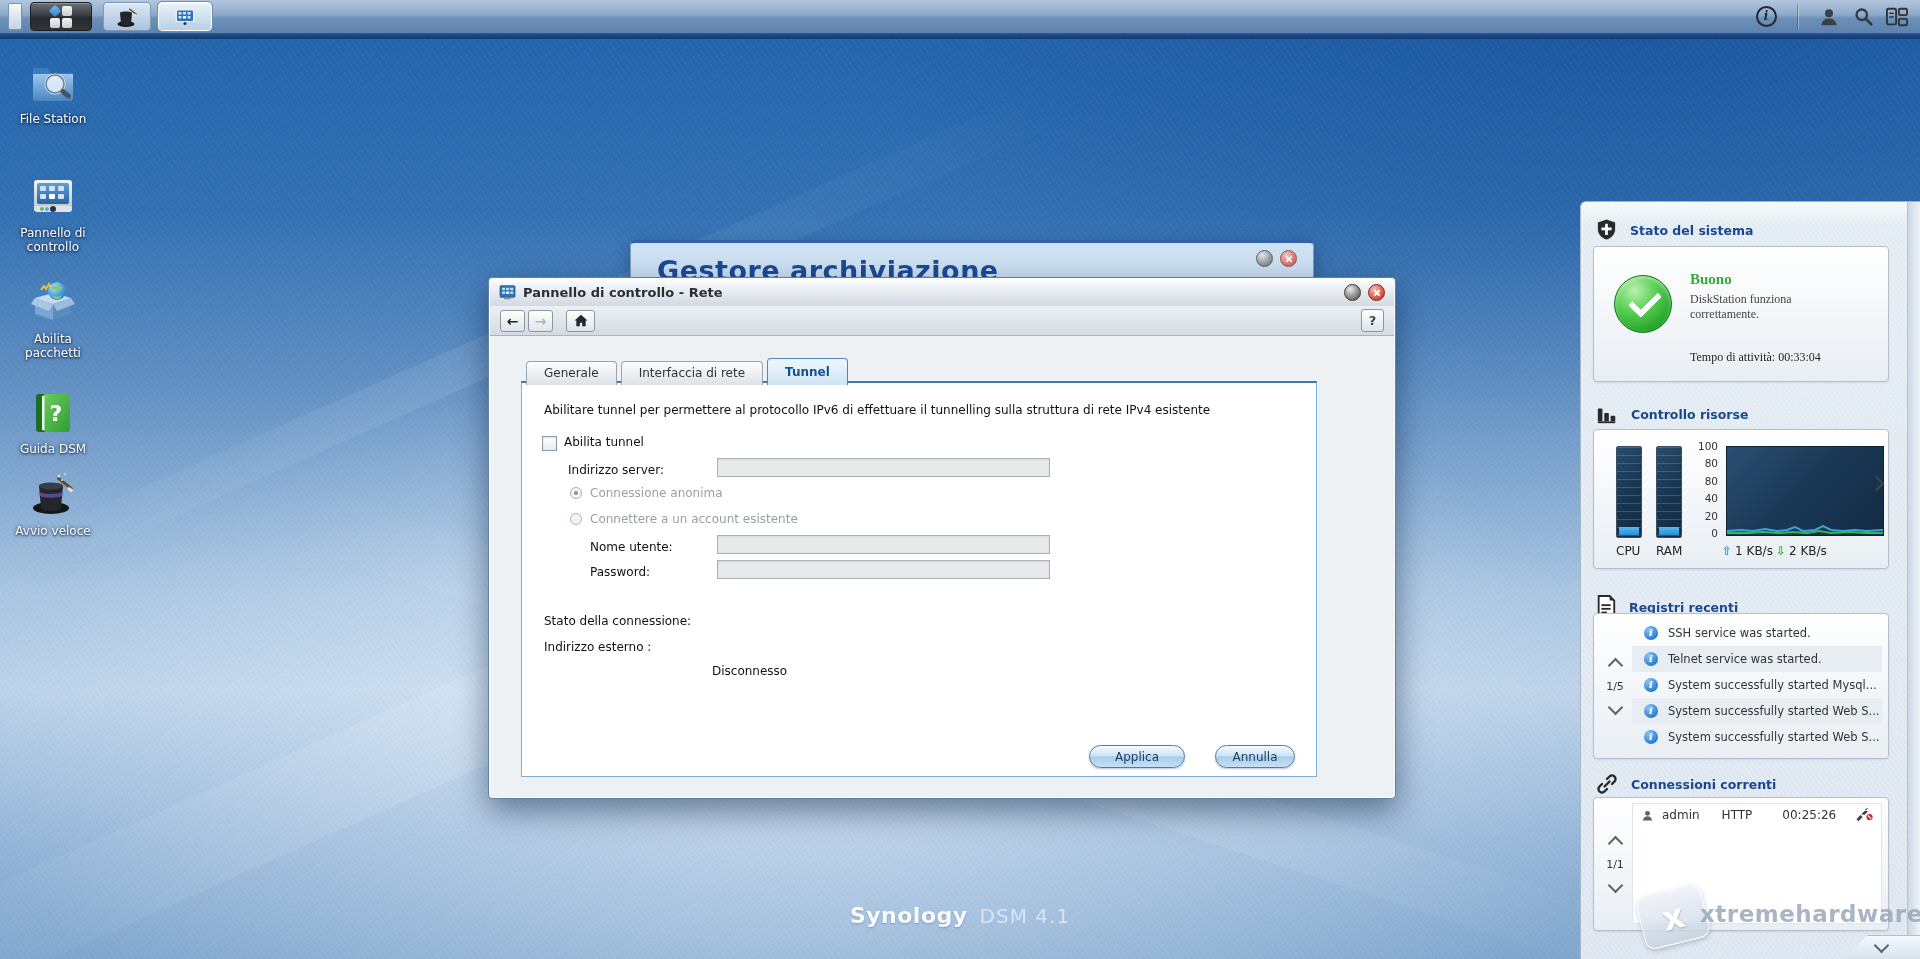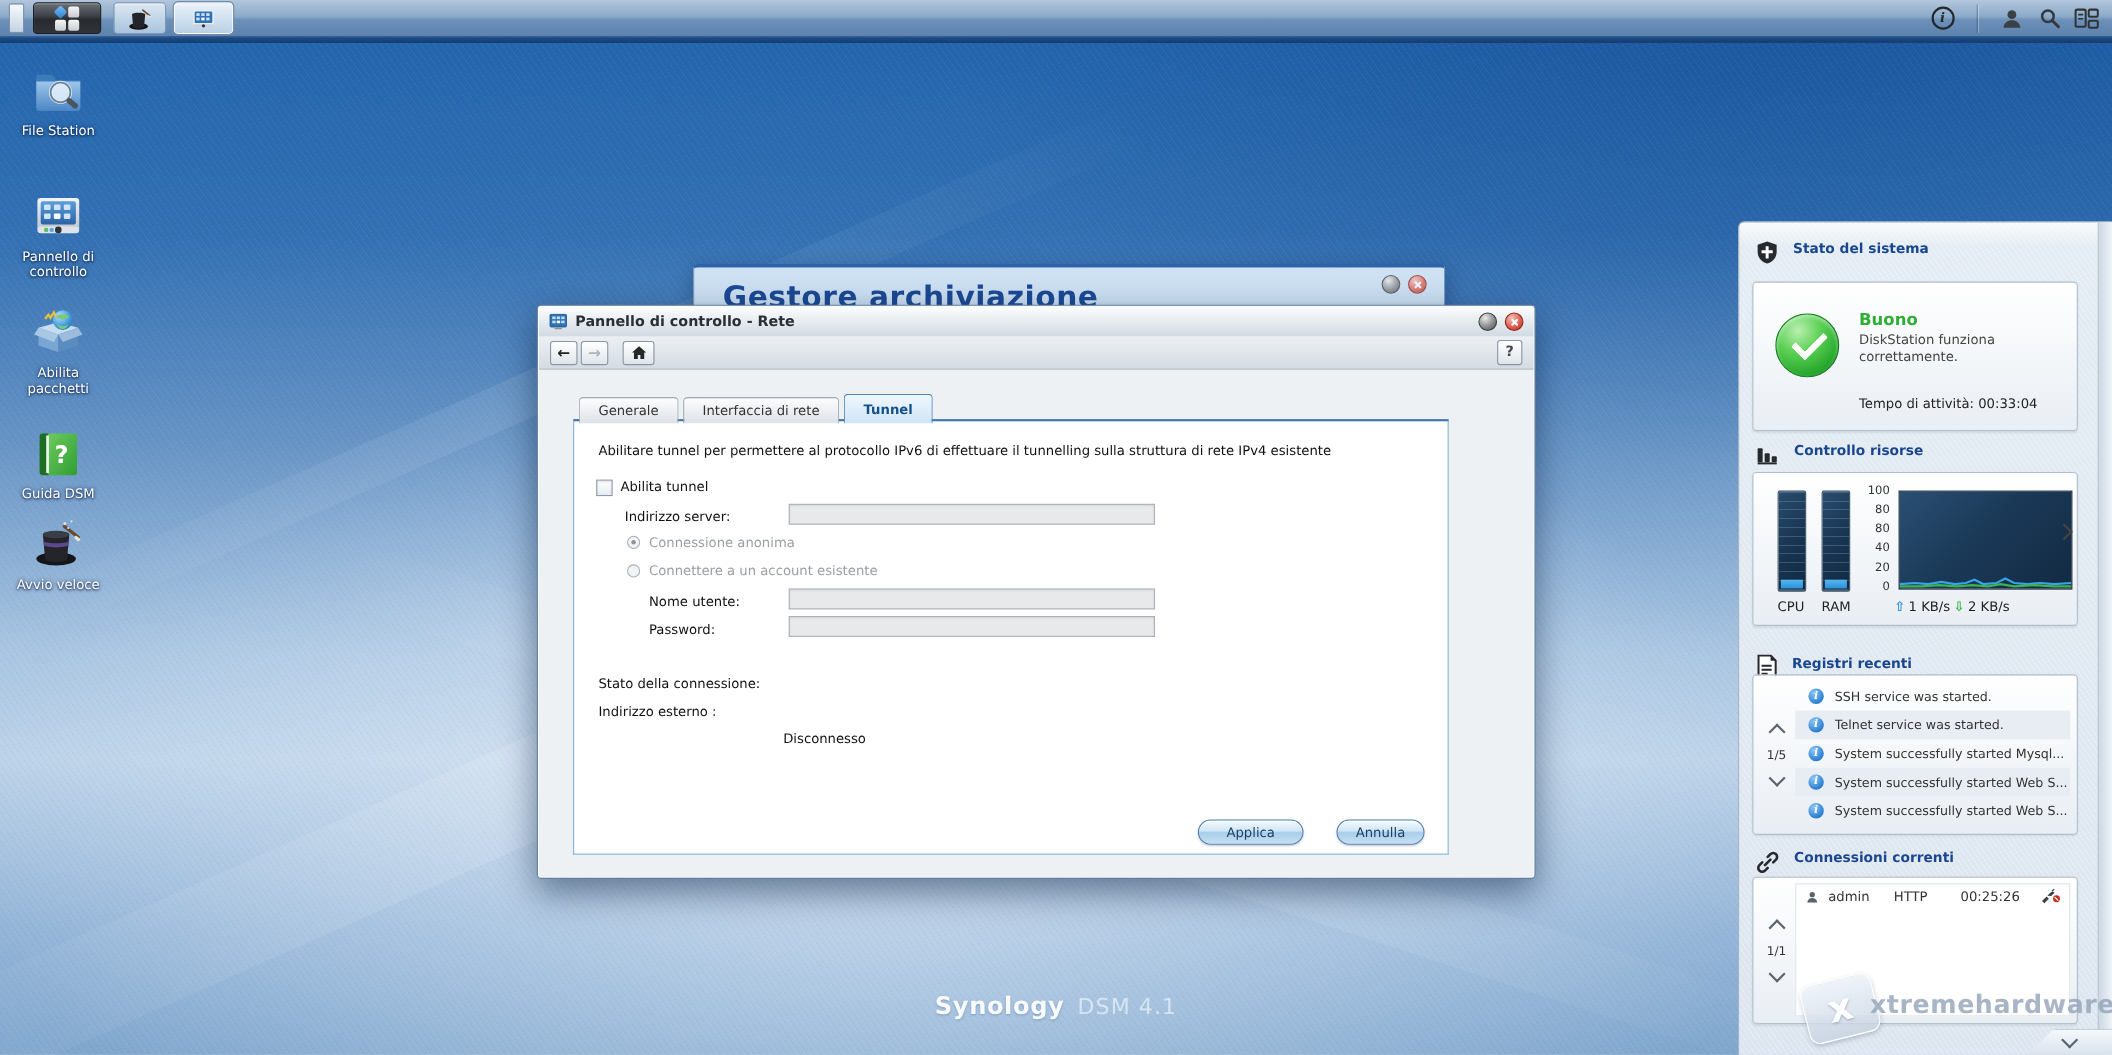--- a/index.html
+++ b/index.html
@@ -108,21 +108,21 @@
     box-shadow:inset 0 1px #fff,0 1px 2px rgba(0,30,70,.25);}
 
   
   .sidebar{position:absolute;left:1580px;top:201px;width:340px;height:758px;z-index:6;box-sizing:border-box;
     background:linear-gradient(to bottom,#f8fafc 0px,#e4ecf3 22px,#dde6f0 100%);
     border-top:1px solid #9fb0c2;border-left:1px solid #a8b6c6;border-top-left-radius:6px;}
   .sidebar .sb-stripes{position:absolute;inset:0;border-top-left-radius:6px;
     background:repeating-linear-gradient(55deg, rgba(255,255,255,.25) 0 1px, transparent 1px 4px);pointer-events:none;}
   .sb-gutter{position:absolute;right:0;top:0;width:12px;height:100%;
     background:linear-gradient(to right,#cdd8e3,#eef3f8);border-left:1px solid #b6c2cf;}
-  .sb-header{position:absolute;left:14px;display:flex;align-items:flex-start;gap:12px;height:24px;}
+  .sb-header{position:absolute;left:14px;display:flex;align-items:center;gap:12px;height:24px;}
   .sb-header .ttl{font-size:12.5px;font-weight:bold;color:#1a4690;}
   .sb-box{position:absolute;left:12px;width:296px;box-sizing:border-box;border:1px solid #b2bfcc;border-radius:4px;
     background:linear-gradient(to bottom,#ffffff,#f3f6f9 55%,#e9eef4);
     box-shadow:inset 0 1px #fff, 0 1px 2px rgba(0,0,0,.08);}
 
   .check-circle{position:absolute;left:20px;top:28px;width:56px;height:56px;border-radius:50%;
     background:radial-gradient(circle at 35% 26%,#baf0b0,#5ad052 38%,#24a52c 75%,#148020);
     border:1px solid #0e7a18;box-shadow:inset 0 2px 4px rgba(255,255,255,.5);}
   .check-circle::after{content:"";position:absolute;left:15px;top:16px;width:24px;height:12px;
     border-left:6px solid #fff;border-bottom:6px solid #fff;transform:rotate(-45deg);border-radius:2px;}
@@ -447,21 +447,21 @@
   <div class="sb-stripes"></div>
   <div class="sb-gutter"></div>
 
   <div class="sb-header" style="top:16px;">
     <svg width="23" height="24" viewBox="0 0 24 24">
       <path d="M12 1l9 3.2V11c0 5.4-3.9 9.6-9 11-5.1-1.4-9-5.6-9-11V4.2z" fill="#26292e"></path>
       <path d="M10.6 5.5h2.8v3.9h3.9v2.8h-3.9v5h-2.8v-5H6.7V9.4h3.9z" fill="#fff"></path>
     </svg>
     <span class="ttl">Stato del sistema</span>
   </div>
-  <div class="sb-box" style="top:54px;height:136px;">
+  <div class="sb-box" style="top:44px;height:136px;font-family:Liberation Serif, serif;">
     <div class="check-circle"></div>
     <div class="ss-state">Buono</div>
     <div class="ss-desc">DiskStation funziona correttamente.</div>
     <div class="ss-uptime">Tempo di attività: 00:33:04</div>
   </div>
 
   <div class="sb-header" style="top:200px;">
     <svg width="24" height="22" viewBox="0 0 24 24">
       <rect x="2" y="6" width="5" height="14" rx="1" fill="#26292e"></rect>
       <rect x="9" y="11" width="5" height="9" rx="1" fill="#26292e"></rect>

